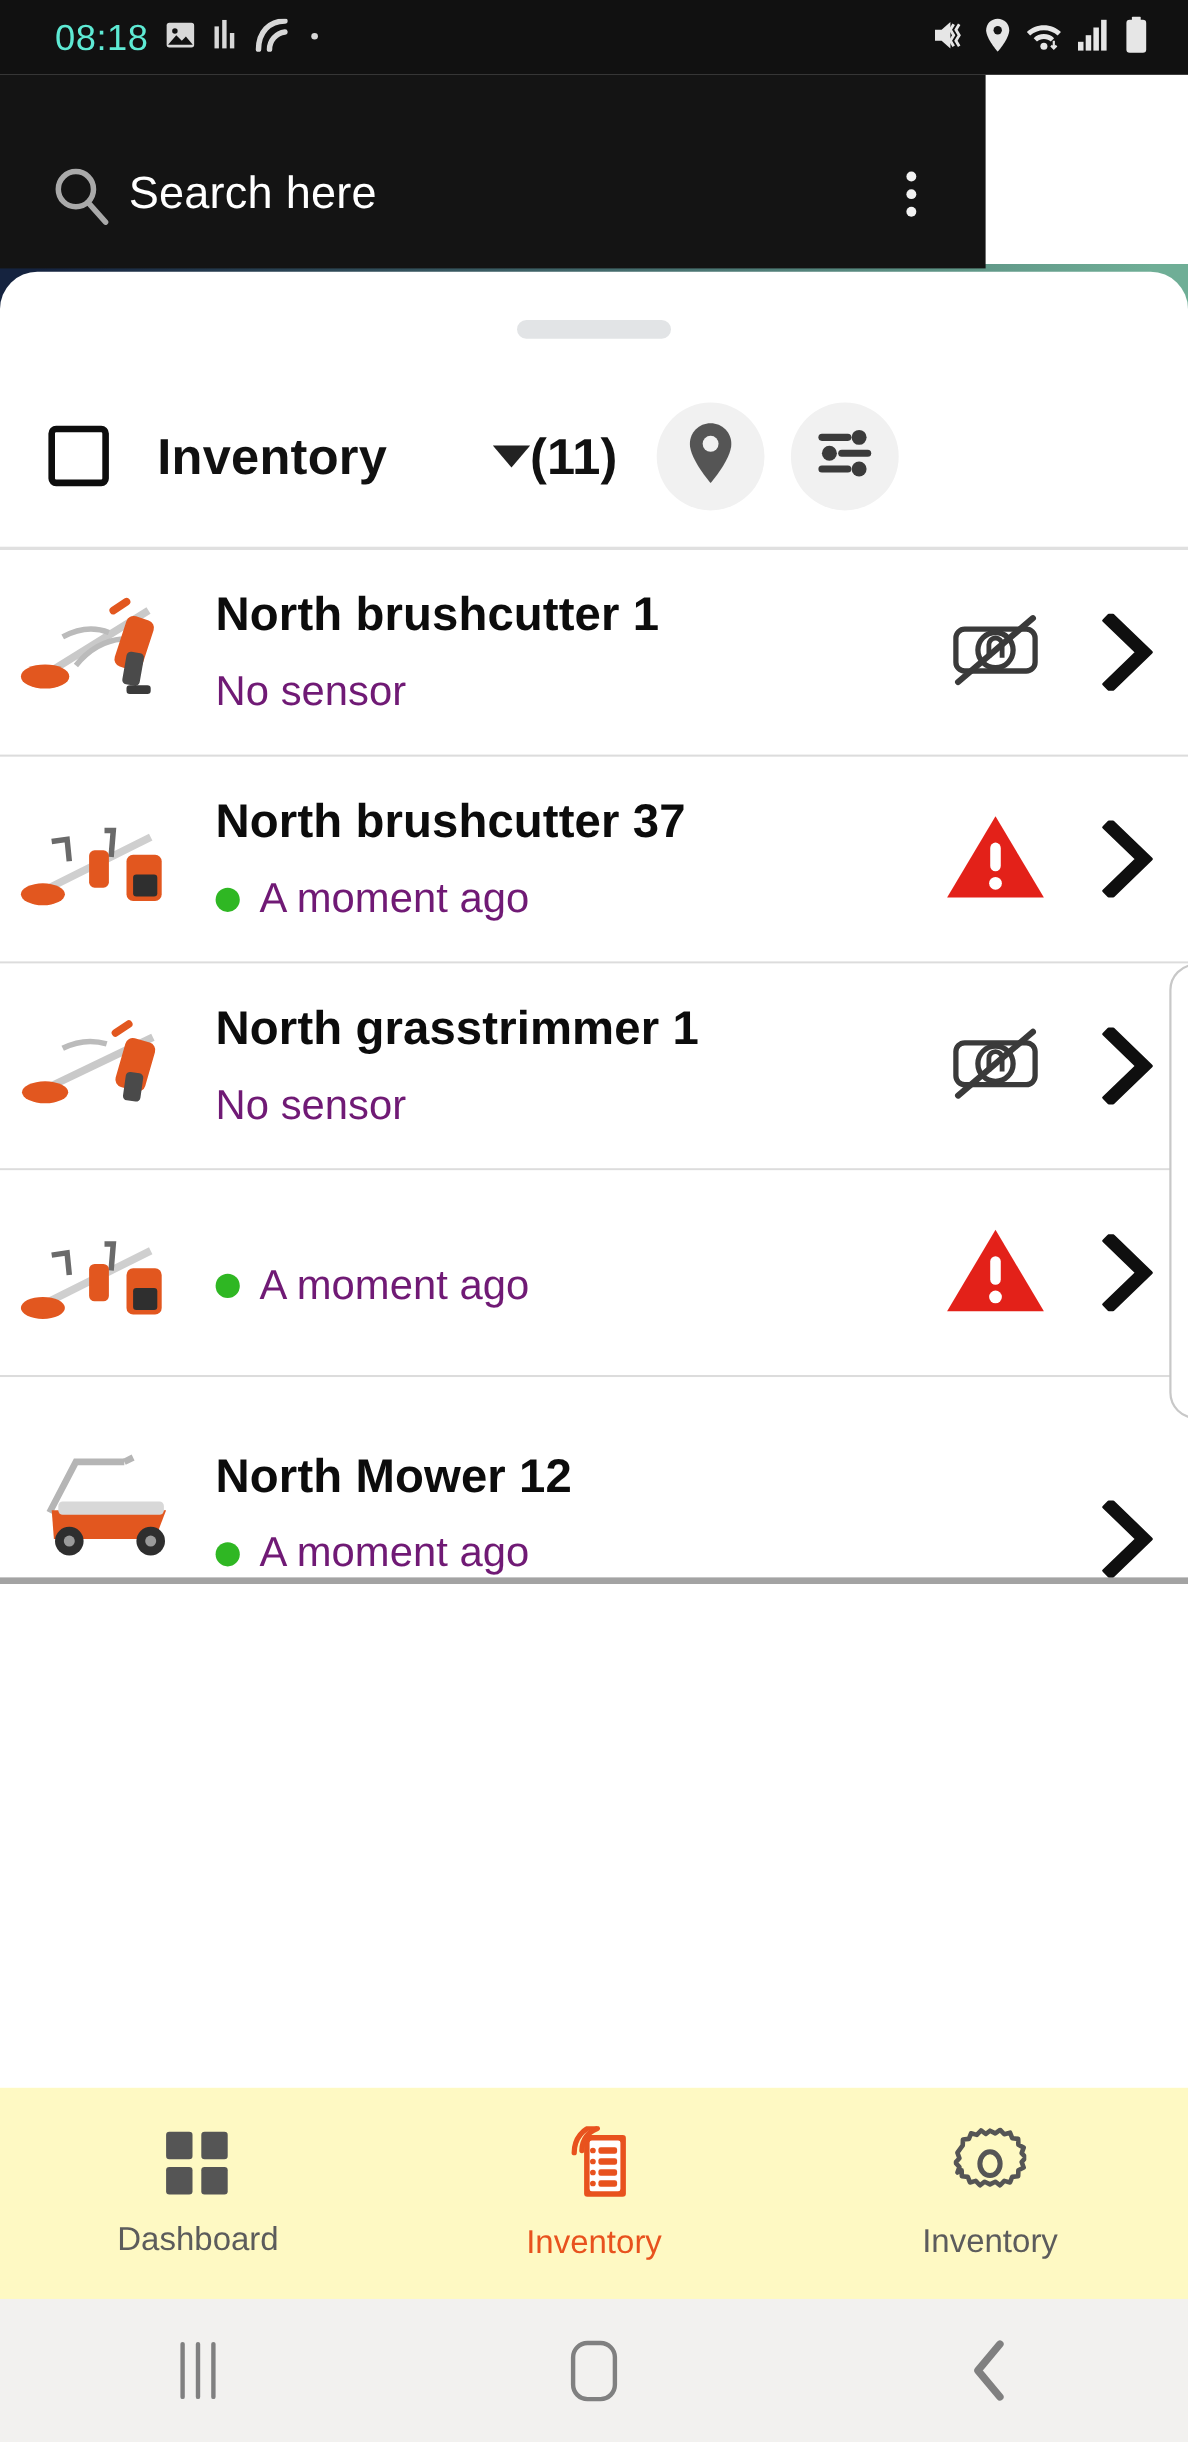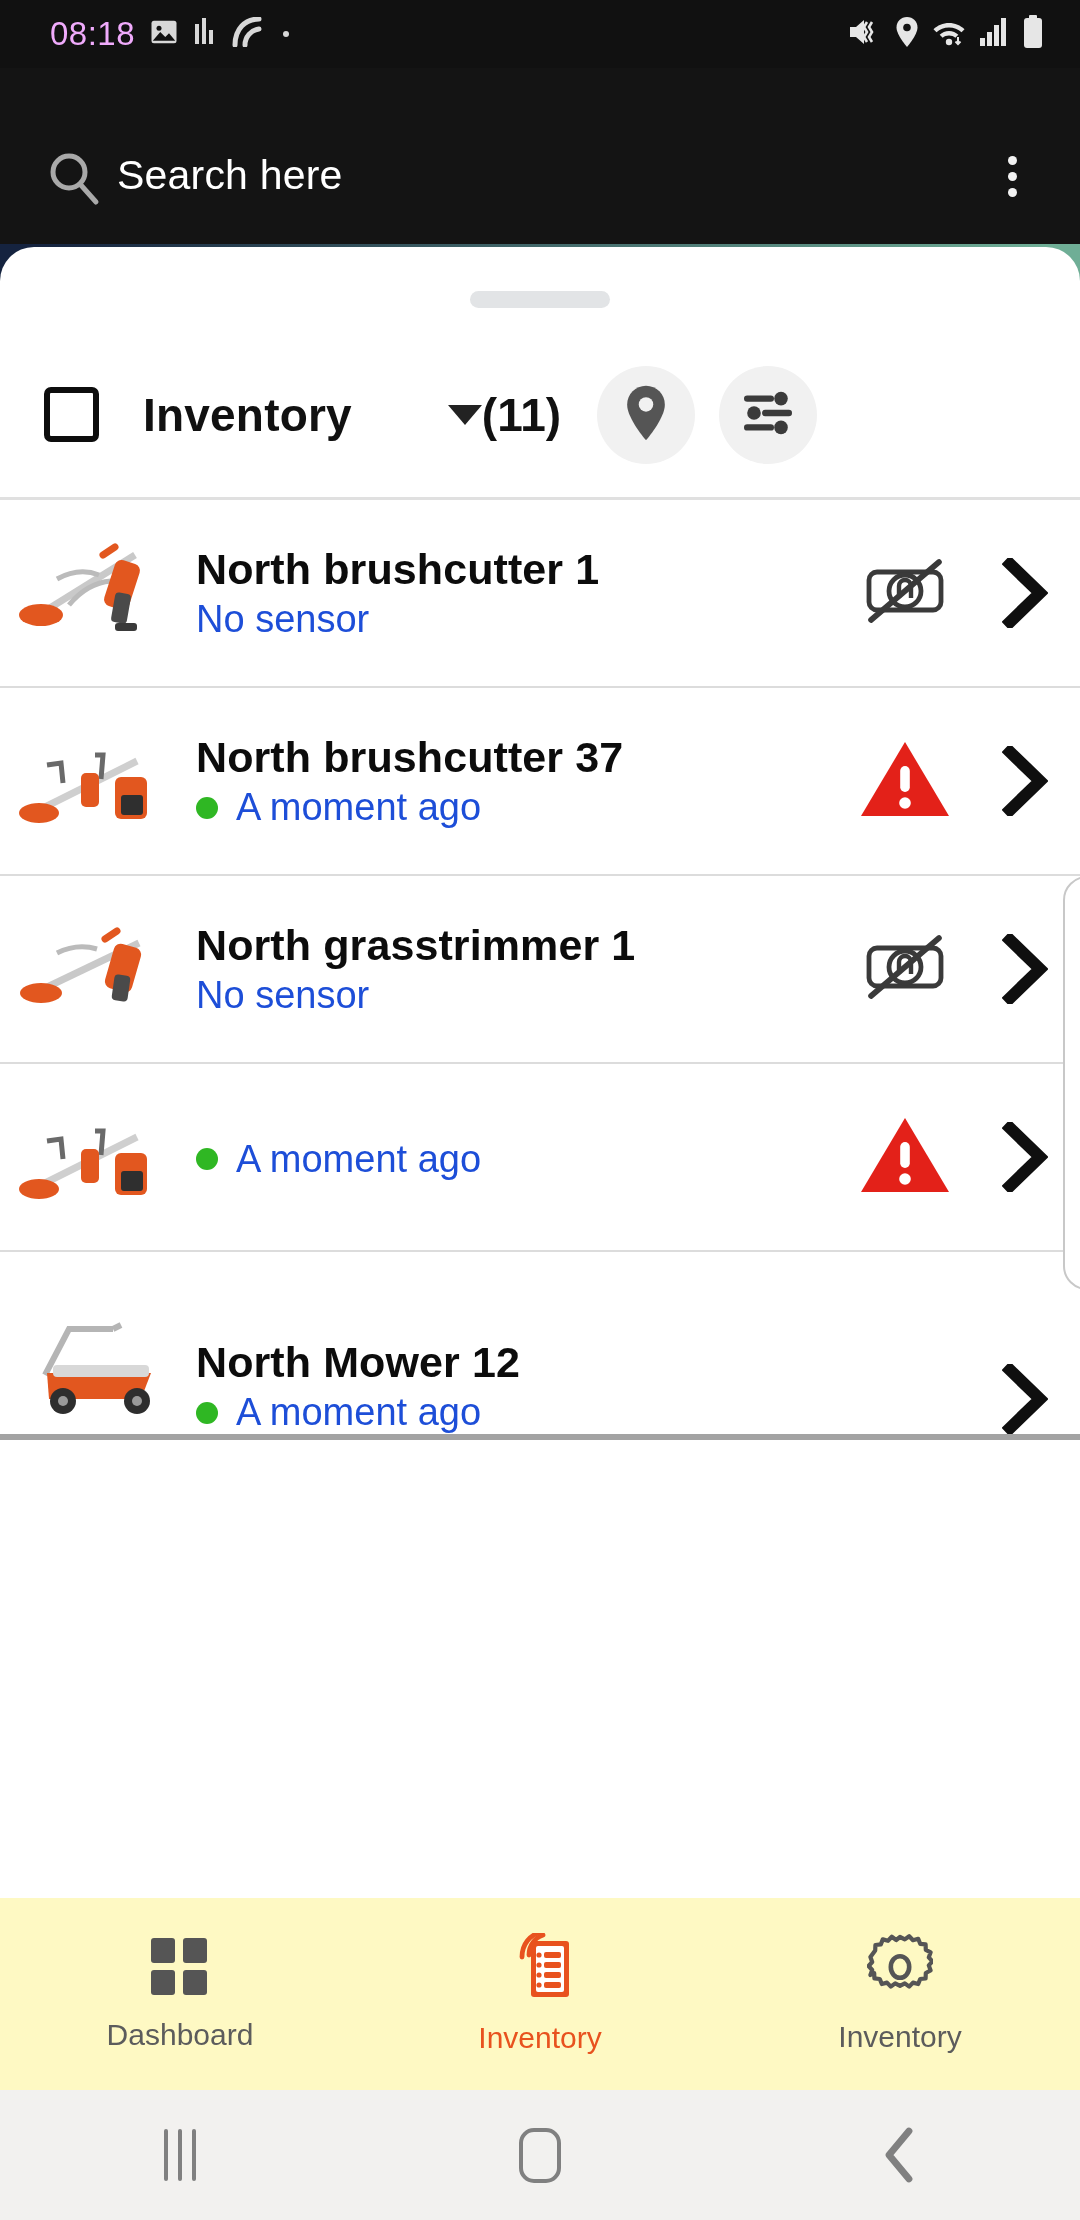--- a/index.html
+++ b/index.html
@@ -18,30 +18,30 @@
   }
 
   
   #statusbar {
     position:absolute; left:0; top:0; width:1080px; height:68px;
     background:#111111;
     display:flex; align-items:center;
   }
   .sb-left { display:flex; align-items:center; gap:14px; margin-left:50px; }
   .sb-time {
-    color:#f0abfc; font-size:33px; letter-spacing:.5px;
+    color:#5eead4; font-size:33px; letter-spacing:.5px;
     font-family:"Liberation Sans", sans-serif;
     text-align:center;
   }
   .sb-right { margin-left:auto; margin-right:36px; display:flex; align-items:center; gap:13px; }
   .sb-ico { display:block; }
 
   
   #searchbar {
-    position:absolute; left:0; top:68px; width:1080px; height:176px;
+    position:absolute; left:0; top:68px; width:896px; height:176px;
     background:#141414;
   }
   #search-icon-wrap { position:absolute; left:47px; top:83px; }
   #search-text {
     position:absolute; left:117px; top:84px;
     color:#ffffff; font-size:41px; letter-spacing:.2px;
   }
   #overflow-btn {
     position:absolute; right:38px; top:78px;
     width:60px; height:60px;
@@ -100,21 +100,21 @@
     border-bottom:2px solid #dcdcdc;
     background:#ffffff;
   }
   .row:last-child { border-bottom:6px solid #a3a3a3;align-items:flex-end; }
   .thumb {
     width:170px; height:150px; margin-left:12px; flex:none;
     display:flex; align-items:center; justify-content:center;
   }
   .row-text { margin-left:14px; flex:1; }
   .row-title { font-size:43px; font-weight:bold; color:#0c0c0c; letter-spacing:.1px; }
-  .row-sub { margin-top:4px; font-size:38px; color:#1d4ed8; display:flex; align-items:center; }
+  .row-sub { margin-top:24px; font-size:38px; color:#701a75; display:flex; align-items:center; }
   .dot { width:22px; height:22px; border-radius:50%; background:#2fb723; margin-right:18px; flex:none; }
   .row-status { width:130px; display:flex; align-items:center; justify-content:center; flex:none; }
   .row-chevron { width:110px; display:flex; align-items:center; justify-content:center; flex:none; }
 
   
   #side-card {
     position:absolute; left:1063px; top:876px; width:80px; height:414px;
     border:2px solid #c8c8c8; border-radius:24px; background:#ffffff;
     z-index:5;
   }

